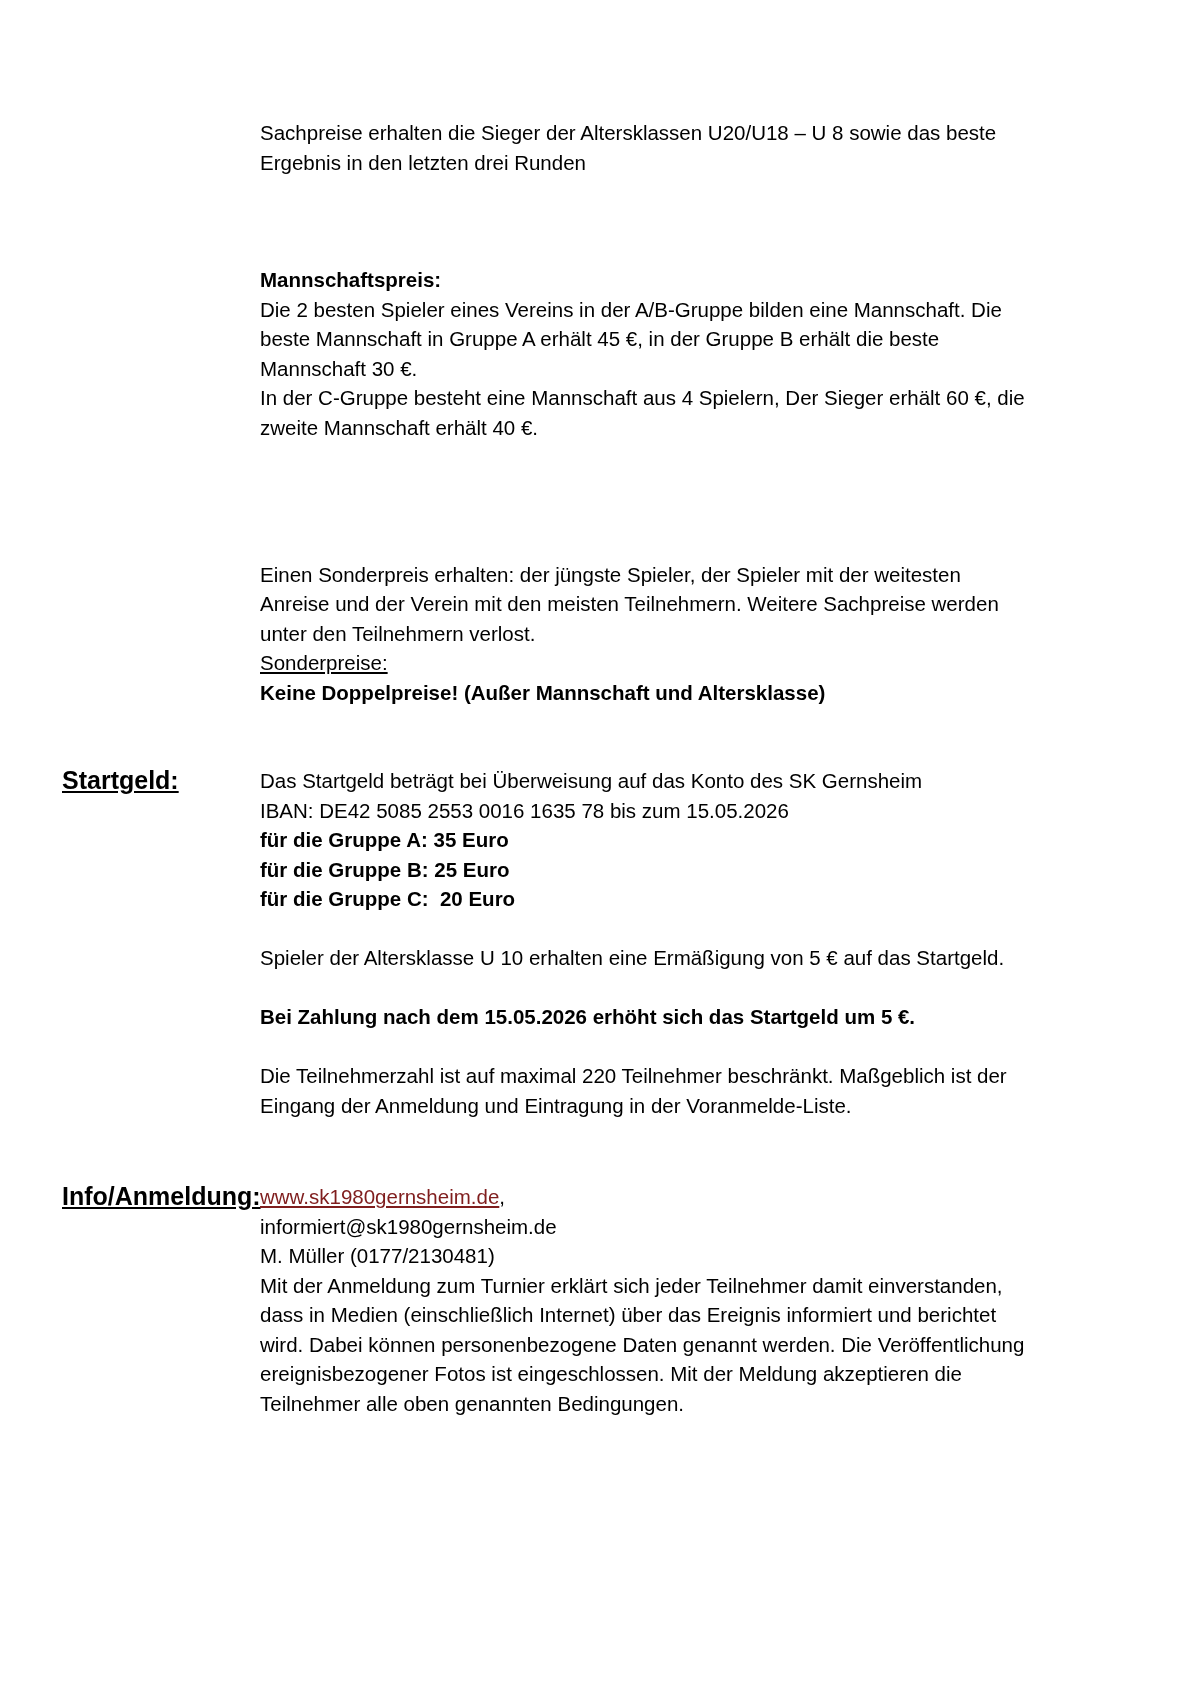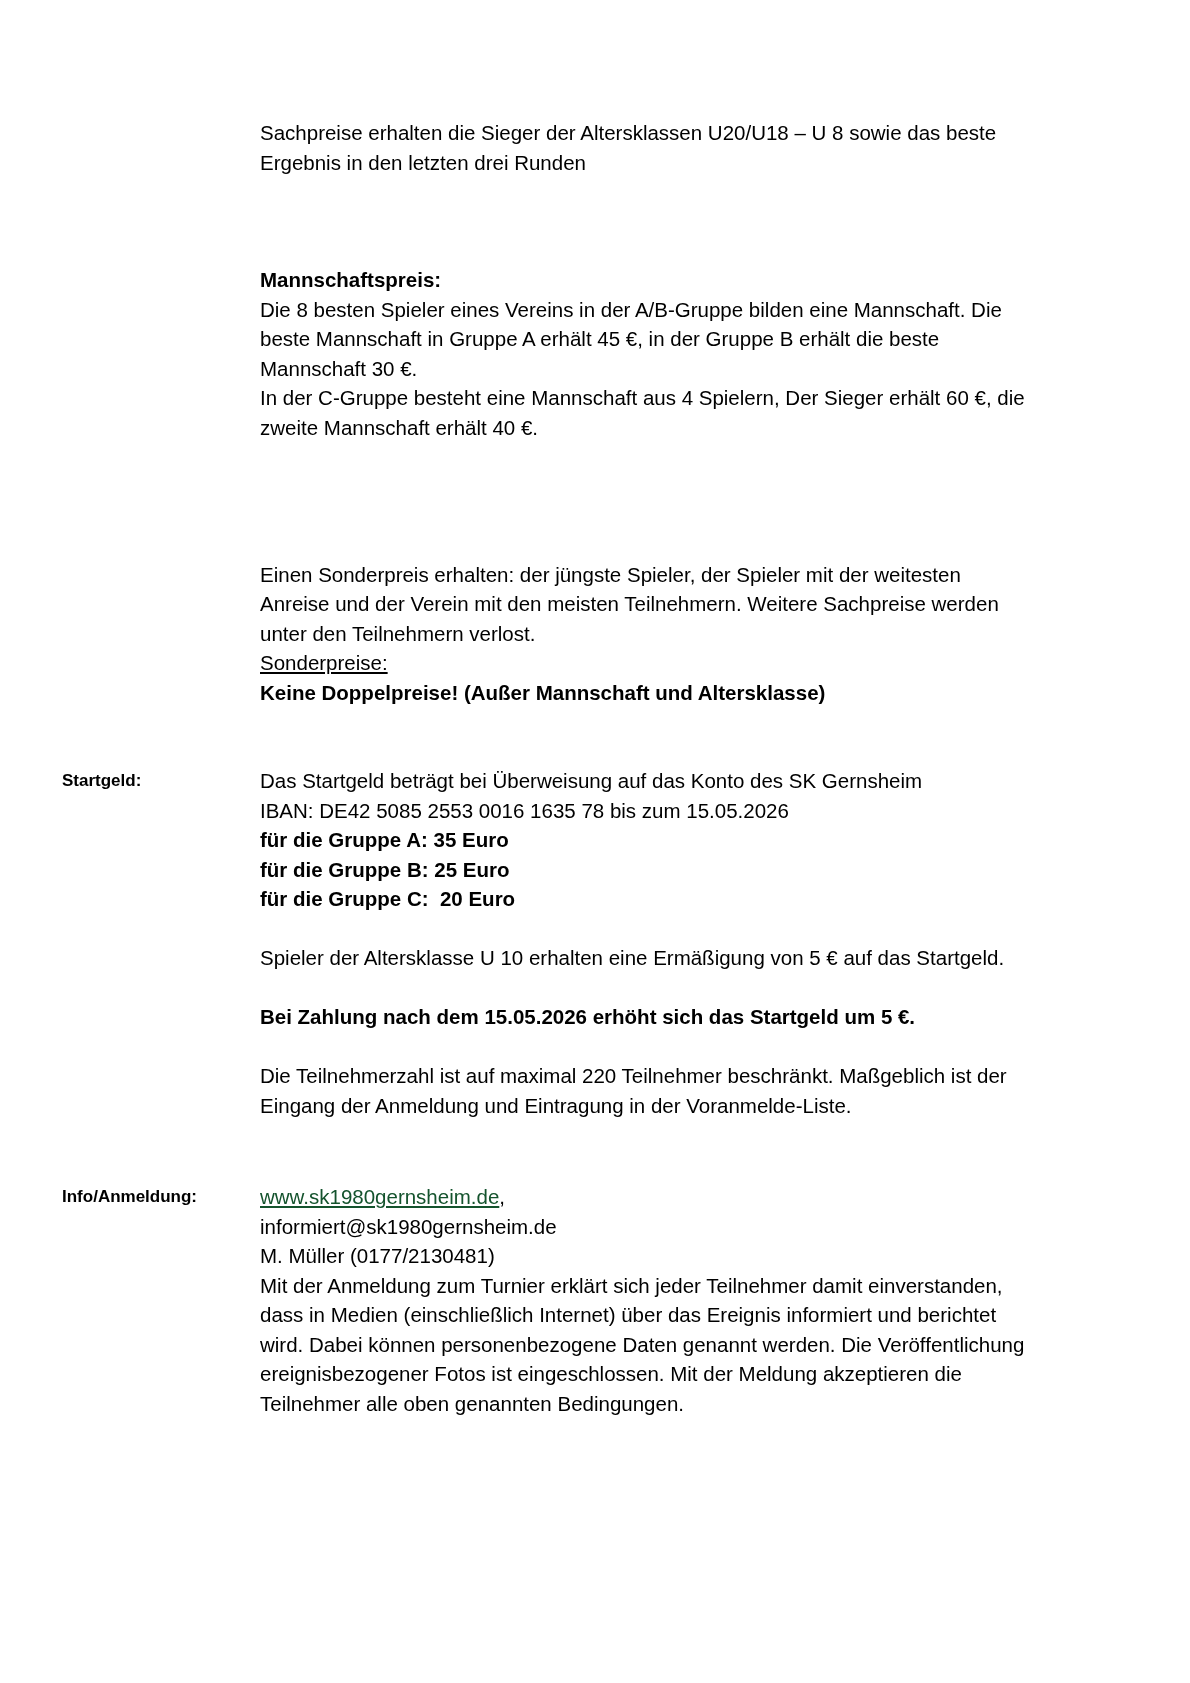--- a/index.html
+++ b/index.html
@@ -28,22 +28,23 @@
   }
   
   .row {
     display: flex;
     align-items: flex-start;
   }
   .label-col {
     width: 198px;
     flex: 0 0 198px;
     font-weight: bold;
-    font-size: 17px;
+    font-size: 25px;
     line-height: 29.5px;
+    text-decoration: underline;
   }
   .content-col {
     flex: 1 1 auto;
     max-width: 810px;
   }
   
   .indented {
     margin-left: 198px;
     max-width: 810px;
   }
@@ -53,41 +54,41 @@
   .para {
     margin: 0;
   }
   .gap-sm { height: 29.5px; }
   .gap-md { height: 59px; }
   .gap-lg { height: 88px; }
   .gap-xl { height: 62px; }
   .bold { font-weight: bold; }
   .underline { text-decoration: underline; }
   .link {
-    color: #14532d;
+    color: #7f1d1d;
     text-decoration: underline;
     margin-top: 45px;
   }
   .nowrap-block { white-space: pre-wrap; }
 </style>
 </head>
 <body>
 
 <div class="page">
   <div class="doc-body">
 
     <div class="indented">
       <p class="para">Sachpreise erhalten die Sieger der Altersklassen U20/U18 – U 8 sowie das beste Ergebnis in den letzten drei Runden</p>
     </div>
 
     <div class="gap-lg"></div>
 
     <div class="indented">
       <p class="para bold">Mannschaftspreis:</p>
-      <p class="para">Die 8 besten Spieler eines Vereins in der A/B-Gruppe bilden eine Mannschaft. Die beste Mannschaft in Gruppe A erhält 45 €, in der Gruppe B erhält die beste Mannschaft 30 €.</p>
+      <p class="para">Die 2 besten Spieler eines Vereins in der A/B-Gruppe bilden eine Mannschaft. Die beste Mannschaft in Gruppe A erhält 45 €, in der Gruppe B erhält die beste Mannschaft 30 €.</p>
       <p class="para">In der C-Gruppe besteht eine Mannschaft aus 4 Spielern, Der Sieger erhält 60 €, die zweite Mannschaft erhält 40 €.</p>
       <div class="gap-sm"></div>
     </div>
 
     <div class="gap-lg"></div>
 
     <div class="indented">
       <p class="para">Einen Sonderpreis erhalten: der jüngste Spieler, der Spieler mit der weitesten Anreise und der Verein mit den meisten Teilnehmern. Weitere Sachpreise werden unter den Teilnehmern verlost.</p>
       <p class="para"><span class="underline">Sonderpreise:</span></p>
       <p class="para bold">Keine Doppelpreise! (Außer Mannschaft und Altersklasse)</p>

